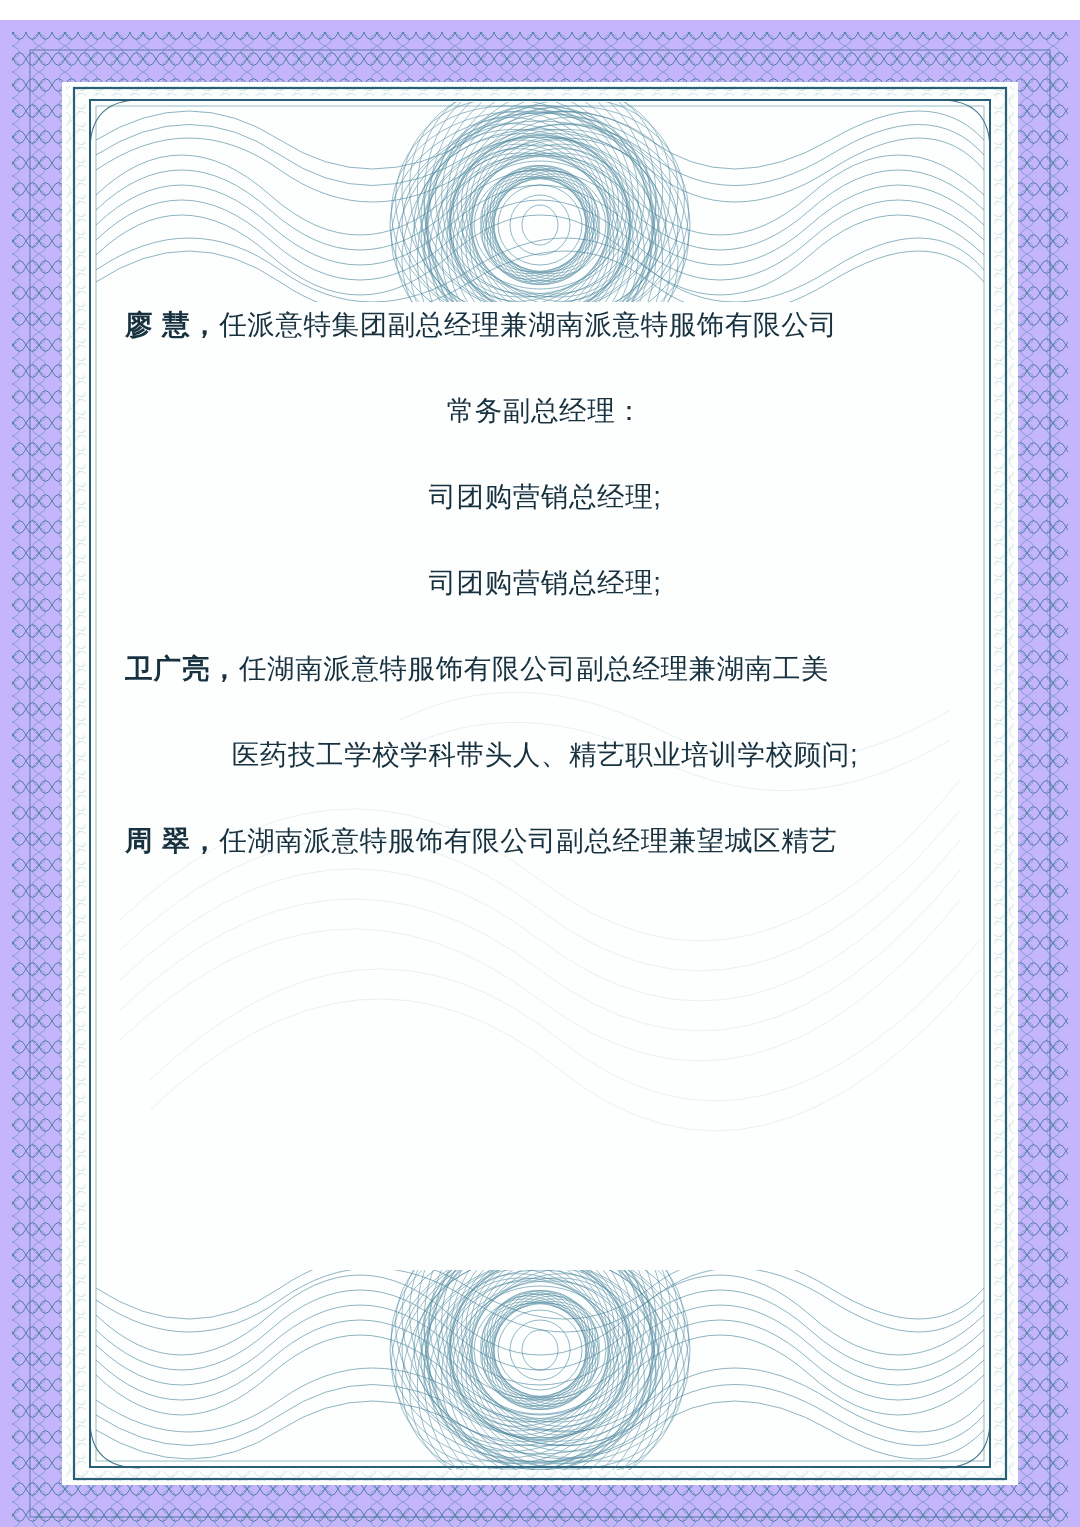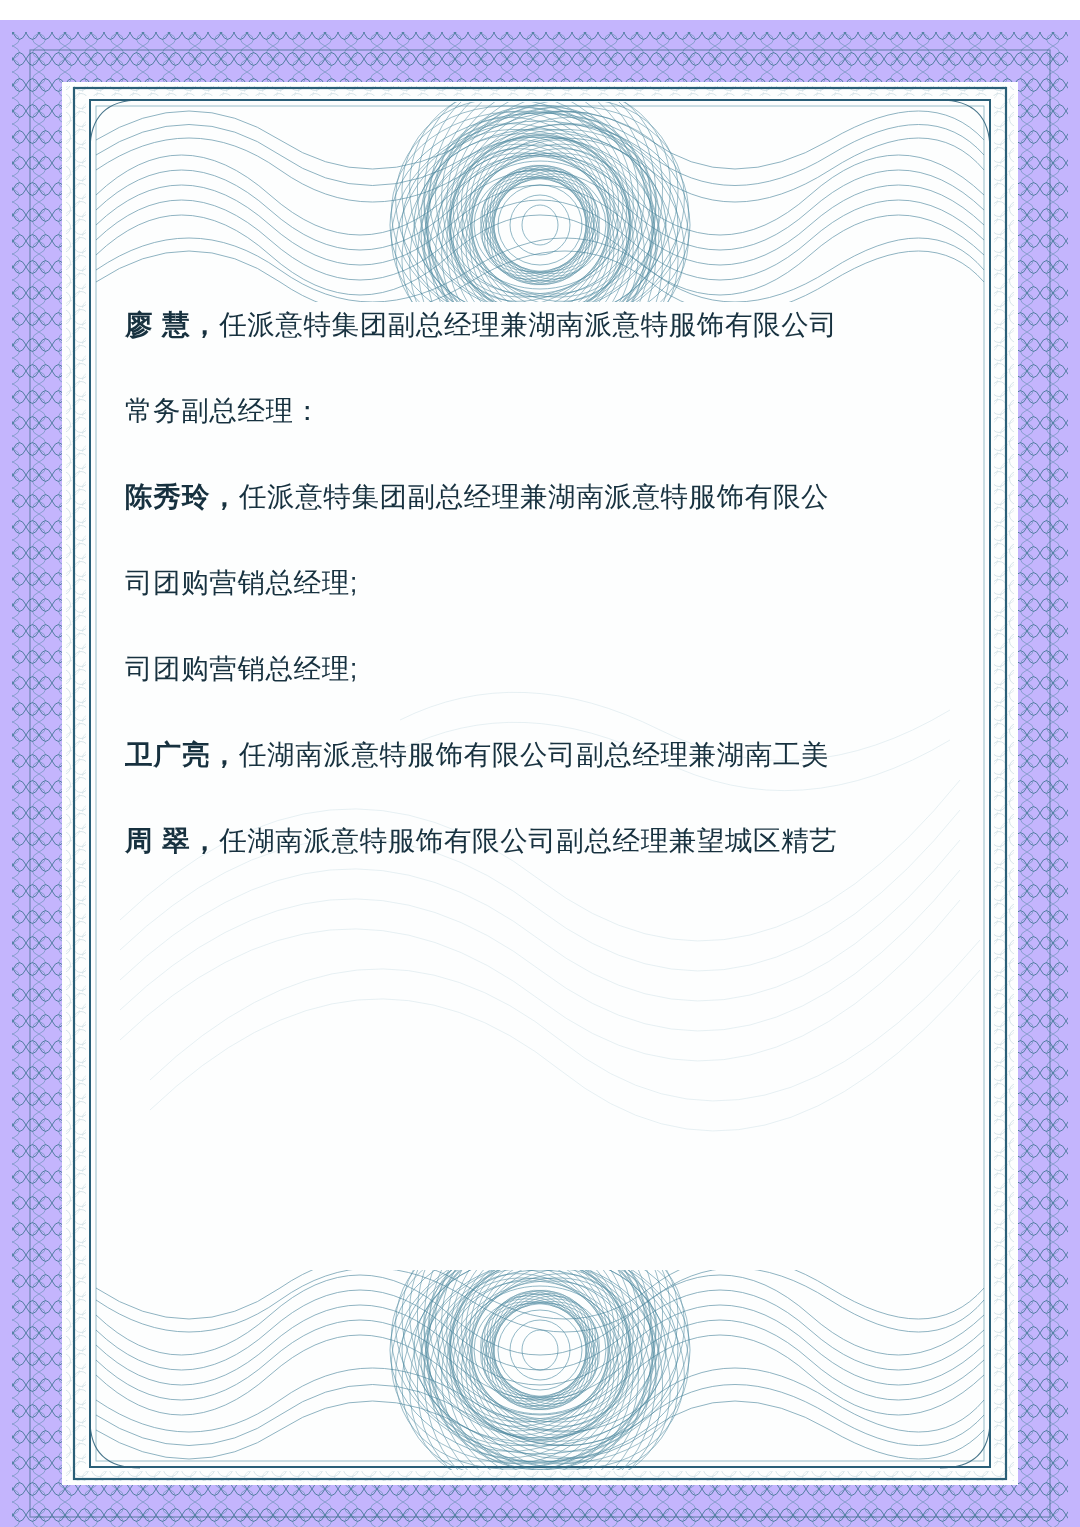--- a/index.html
+++ b/index.html
@@ -61,20 +61,21 @@
   .para .body-text {
     font-weight: normal;
   }
 
   .line2 {
     font-size: 27.5px;
     line-height: 86px;
     color: #17313f;
     letter-spacing: 0.6px;
     white-space: nowrap;
+    text-align: center;
   }
 </style>
 </head>
 <body>
 
 <div class="certificate">
 
   <svg class="border-svg" viewBox="0 0 1080 1527" xmlns="http://www.w3.org/2000/svg">
     <defs>
       <linearGradient id="gline" x1="0" y1="0" x2="1" y2="1">
@@ -375,29 +376,27 @@
   </svg>
 
   <div class="content">
 
     <div class="para">
       <span class="name">廖 慧，</span><span class="body-text">任派意特集团副总经理兼湖南派意特服饰有限公司</span>
     </div>
     <div class="line2">常务副总经理：</div>
 
 
-    <div class="para">
-      <span class="name">陈秀玲，</span><span class="body-text">任派意特集团副总经理兼湖南派意特服饰有限公</span>
-    </div>
     <div class="line2">司团购营销总经理;</div>
 
     <div class="line2">司团购营销总经理;</div>
 
     <div class="para">
       <span class="name">卫广亮，</span><span class="body-text">任湖南派意特服饰有限公司副总经理兼湖南工美</span>
     </div>
+    <div class="line2">医药技工学校学科带头人、精艺职业培训学校顾问;</div>
 
     <div class="para">
       <span class="name">周 翠，</span><span class="body-text">任湖南派意特服饰有限公司副总经理兼望城区精艺</span>
     </div>
 
   </div>
 </div>
 
 </body></html>

